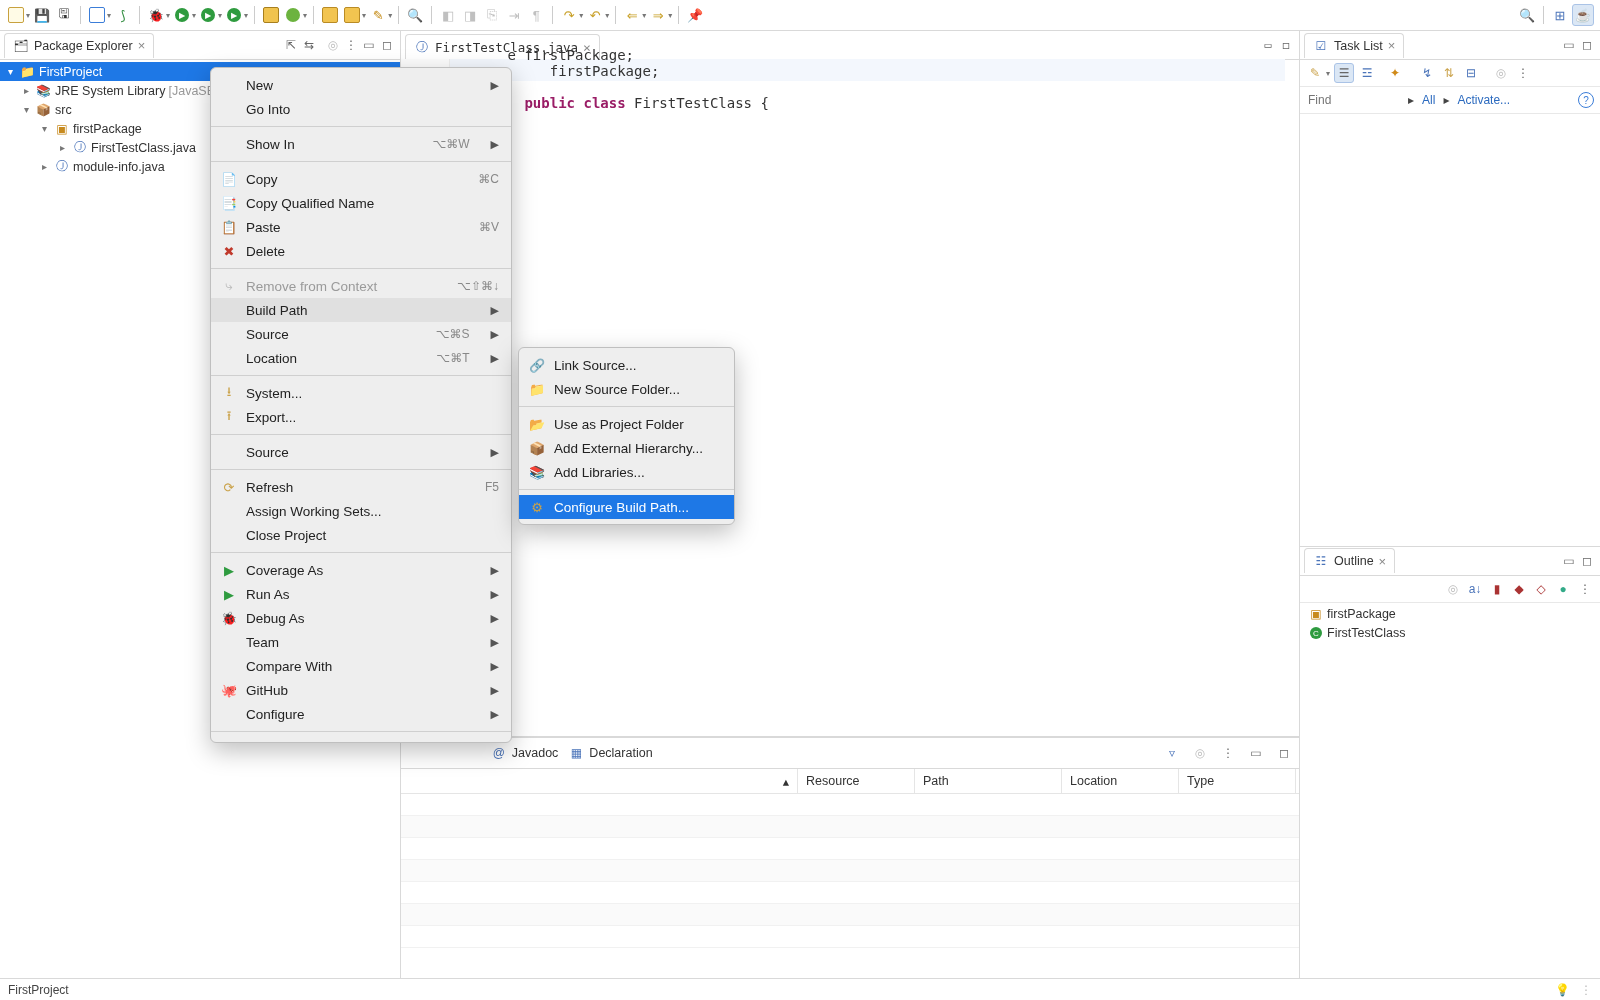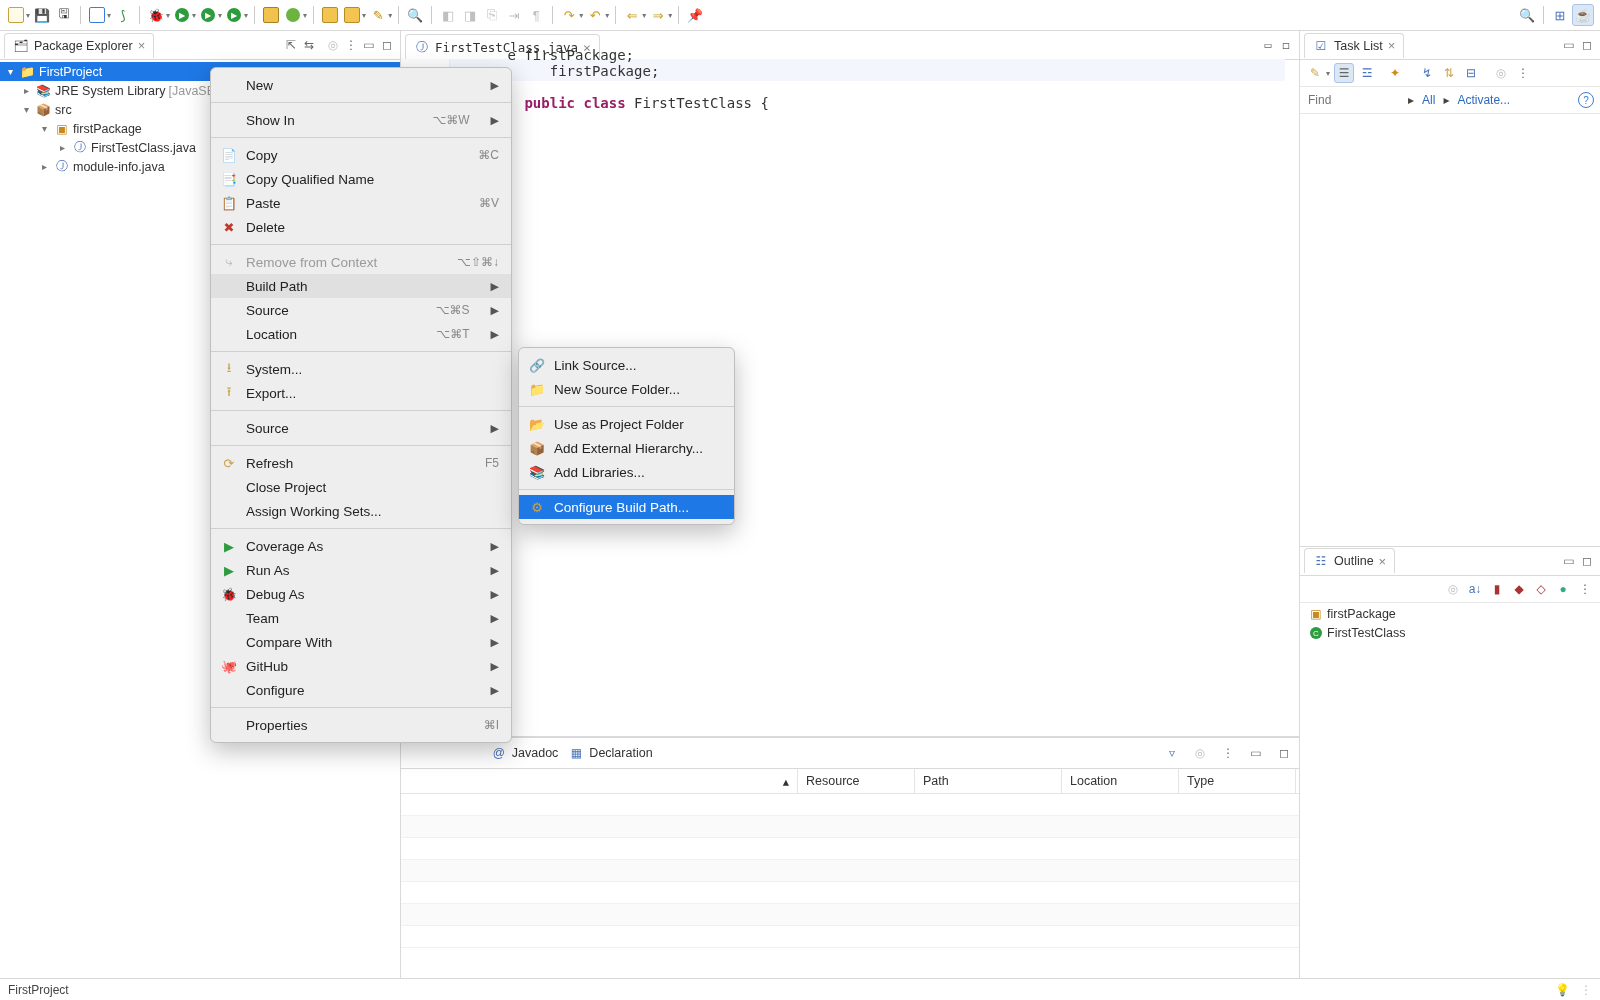--- a/index.html
+++ b/index.html
@@ -341,20 +341,24 @@
   <span style="width:10px"></span>
   <span style="color:#bbb">⋮</span>
 </div>
 
 <div class="menu main-ctx" id="ctx">
     <div class="mi">
       <span class="micon"></span>
       <span class="lab">New</span>
       <span class="ar">▶</span>
     </div>
+    <div class="mi">
+      <span class="micon"></span>
+      <span class="lab">Go Into</span>
+    </div>
     <div class="mdiv"></div>
     <div class="mi">
       <span class="micon"></span>
       <span class="lab">Show In</span>
       <span class="sc">⌥⌘W</span>
       <span class="ar">▶</span>
     </div>
     <div class="mdiv"></div>
     <div class="mi">
       <span class="micon" style="color: rgb(202, 162, 74);">📄</span>
@@ -413,25 +417,25 @@
       <span class="ar">▶</span>
     </div>
     <div class="mdiv"></div>
     <div class="mi">
       <span class="micon" style="color: rgb(202, 162, 74);">⟳</span>
       <span class="lab">Refresh</span>
       <span class="sc">F5</span>
     </div>
     <div class="mi">
       <span class="micon"></span>
+      <span class="lab">Assign Working Sets...</span>
+    </div>
+    <div class="mi">
+      <span class="micon"></span>
       <span class="lab">Close Project</span>
-    </div>
-    <div class="mi">
-      <span class="micon"></span>
-      <span class="lab">Assign Working Sets...</span>
     </div>
     <div class="mdiv"></div>
     <div class="mi">
       <span class="micon" style="color: rgb(46, 155, 63);">▶</span>
       <span class="lab">Coverage As</span>
       <span class="ar">▶</span>
     </div>
     <div class="mi">
       <span class="micon" style="color: rgb(46, 155, 63);">▶</span>
       <span class="lab">Run As</span>
@@ -456,25 +460,20 @@
       <span class="micon" style="color: rgb(34, 34, 34);">🐙</span>
       <span class="lab">GitHub</span>
       <span class="ar">▶</span>
     </div>
     <div class="mi">
       <span class="micon"></span>
       <span class="lab">Configure</span>
       <span class="ar">▶</span>
     </div>
     <div class="mdiv"></div>
-    <div class="mi">
-      <span class="micon"></span>
-      <span class="lab">Properties</span>
-      <span class="sc">⌘I</span>
-    </div>
   </div>
 
 <div class="menu sub" id="submenu">
     <div class="mi">
       <span class="micon" style="color: rgb(202, 162, 74);">🔗</span>
       <span class="lab">Link Source...</span>
     </div>
     <div class="mi">
       <span class="micon" style="color: rgb(202, 162, 74);">📁</span>
       <span class="lab">New Source Folder...</span>

